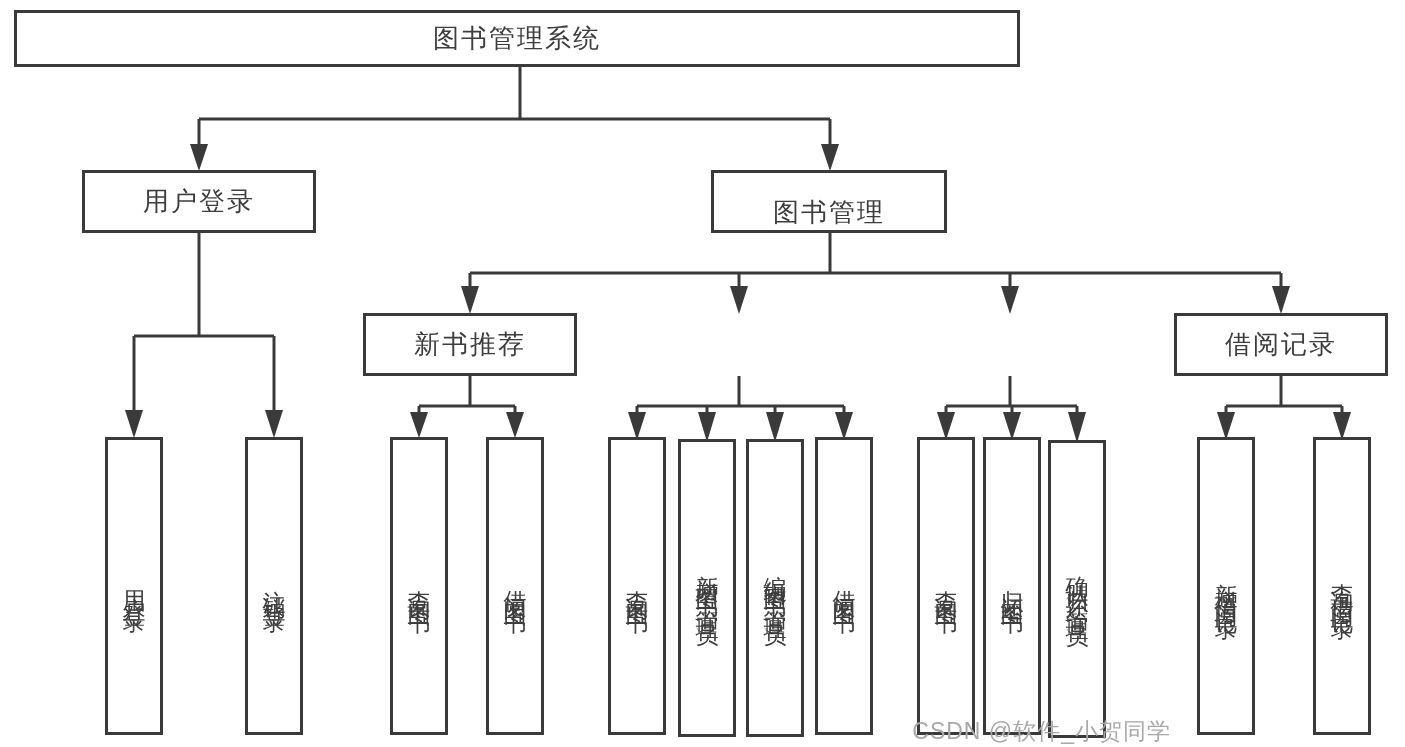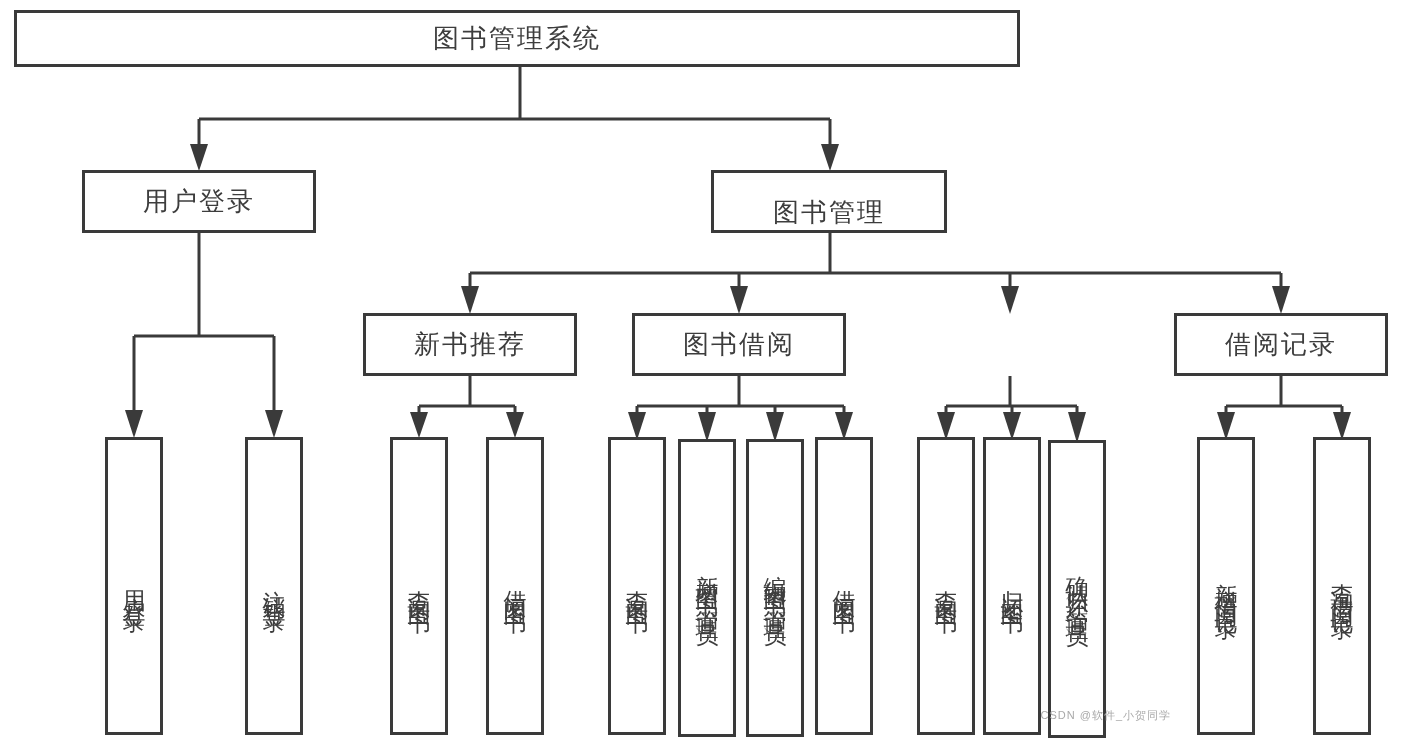--- a/index.html
+++ b/index.html
@@ -22,21 +22,21 @@
     color:var(--text);
   }
   .hbox{font-size:26px;letter-spacing:2px;}
   .hbox span{white-space:nowrap;}
   .vbox{width:58px;height:298px;top:437px;font-size:23px;}
   .vbox span{
     writing-mode:vertical-rl;text-orientation:mixed;
     letter-spacing:7px;line-height:1;white-space:nowrap;
   }
   .watermark{
-    position:absolute;right:13px;bottom:24px;font-size:11px;letter-spacing:1px;
+    position:absolute;right:13px;bottom:0;font-size:23px;letter-spacing:1px;
     color:var(--watermark);white-space:nowrap;
   }
 </style>
 </head>
 <body>
 
 <div class="canvas">
 
   <svg class="edges" viewBox="0 0 1405 747">
     <g>
@@ -88,23 +88,20 @@
   <div class="node hbox" style="left:82px;top:170px;width:234px;height:63px;">
     <span>用户登录</span>
   </div>
   <div class="node hbox" style="left:711px;top:170px;width:236px;height:63px;align-items:flex-end;">
     <span>图书管理</span>
   </div>
 
   <div class="node hbox" style="left:363px;top:313px;width:214px;height:63px;">
     <span>新书推荐</span>
   </div>
-  <div class="node hbox" style="left:632px;top:313px;width:214px;height:63px;">
-    <span>图书借阅</span>
-  </div>
   <div class="node hbox" style="left:1174px;top:313px;width:214px;height:63px;">
     <span>借阅记录</span>
   </div>
 
   <div class="node vbox" style="left:105px;">
     <span>用户登录</span>
   </div>
   <div class="node vbox" style="left:245px;">
     <span>注销登录</span>
   </div>

